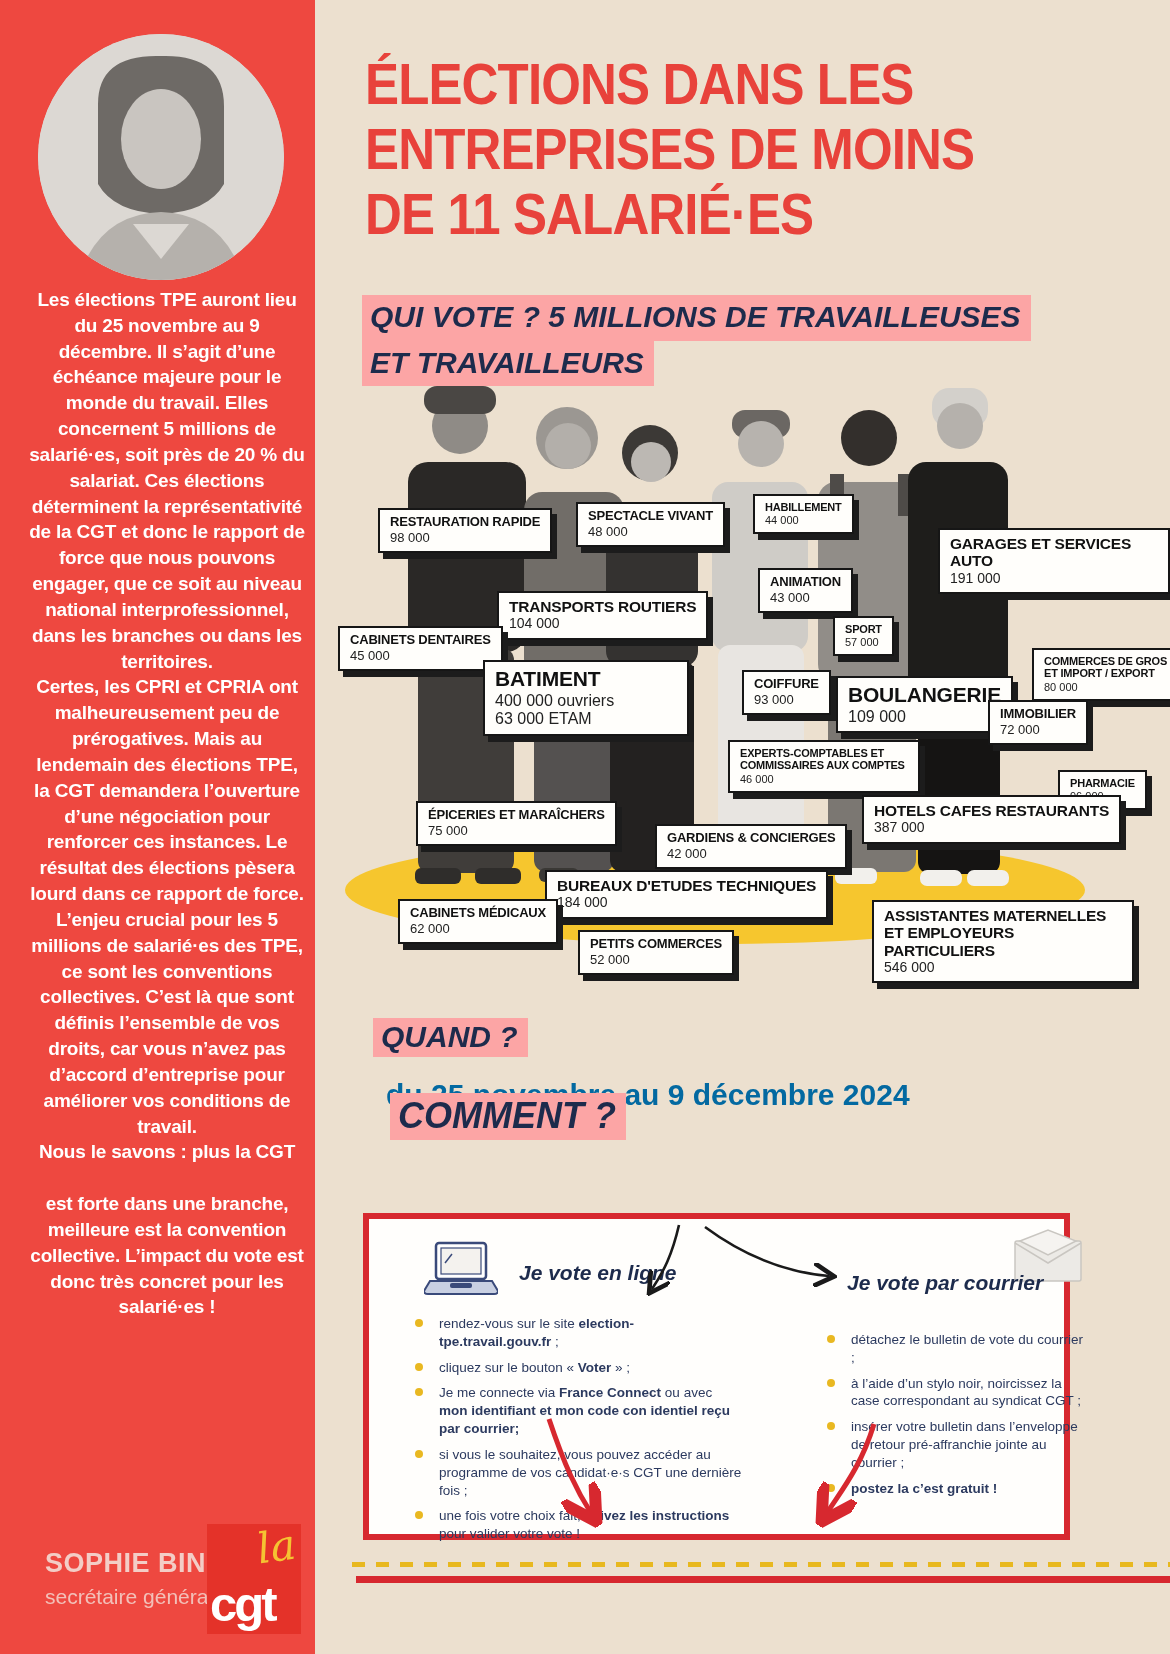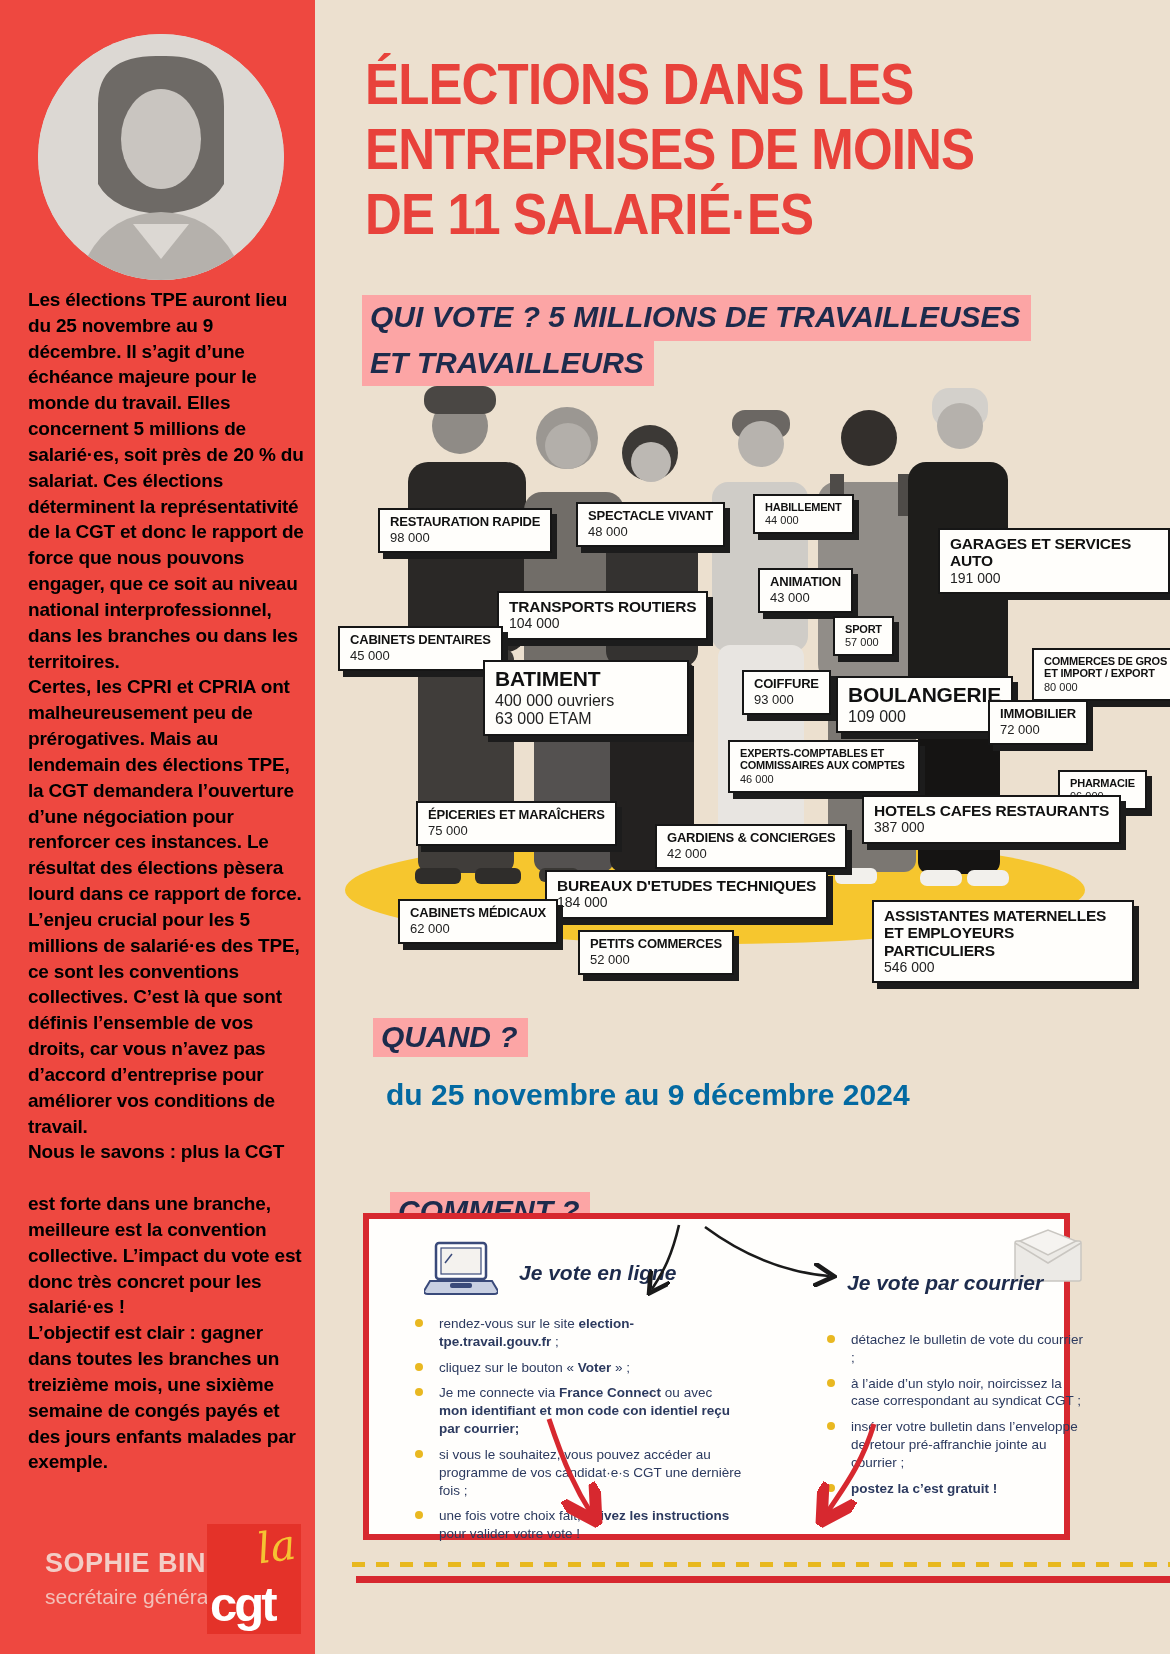--- a/index.html
+++ b/index.html
@@ -2,22 +2,22 @@
 <html><head>
 <meta charset="utf-8">
 <style>
   html,body{margin:0;padding:0;background:#555;}
   #poster{position:relative;width:1170px;height:1654px;background:#ece0cf;overflow:hidden;
           font-family:"Liberation Sans",sans-serif;margin:0 auto;}
   
   #sidebar{position:absolute;left:0;top:0;width:315px;height:1654px;background:#ee4840;}
   #portrait{position:absolute;left:38px;top:34px;width:246px;height:246px;border-radius:50%;
             background:#dcd8d3;overflow:hidden;}
-  #sidebar-text{position:absolute;left:28px;top:287px;width:278px;color:#000000;
-                font-size:19px;font-weight:bold;line-height:1.36;letter-spacing:-0.2px;}
+  #sidebar-text{position:absolute;left:28px;top:287px;width:278px;color:#ffffff;
+                font-size:19px;font-weight:bold;line-height:1.36;letter-spacing:-0.2px;text-align:center;}
   #sidebar-text p{margin:0;}
   #sidebar-text p.gap{margin-top:26px;}
   #signature{position:absolute;left:45px;top:1548px;color:#f3cdc6;}
   #sig-name{font-size:27px;font-weight:bold;letter-spacing:0.5px;}
   #sig-role{font-size:21px;margin-top:6px;opacity:0.9;}
   #cgt-logo{position:absolute;left:207px;top:1524px;width:94px;height:110px;background:#e43229;}
   #logo-la{position:absolute;right:6px;top:-2px;color:#f5c332;font-family:"DejaVu Serif",serif;
            font-style:italic;font-size:42px;transform:rotate(-8deg);}
   #logo-cgt{position:absolute;left:3px;bottom:2px;color:#fff;font-weight:bold;font-size:49px;
             letter-spacing:-3px;}
@@ -35,21 +35,21 @@
           padding:5px 10px 6px;z-index:5;color:#111;}
   .sector .name{font-weight:bold;letter-spacing:-0.2px;line-height:1.12;}
   .sector .val{margin-top:1px;color:#222;line-height:1.1;}
   .s-r .name{font-size:13px;} .s-r .val{font-size:13px;}
   .s-s .name{font-size:11px;} .s-s .val{font-size:11px;}
   .s-m .name{font-size:15.5px;} .s-m .val{font-size:14px;}
   .s-l .name{font-size:21px;} .s-l .val{font-size:16px;}
   
   #quand-label{position:absolute;left:373px;top:1018px;font-size:30px;}
   #quand-date{position:absolute;left:386px;top:1078px;color:#0369a1;font-weight:bold;font-size:30px;}
-  #comment-label{position:absolute;left:362px;top:1192px;font-size:30px;padding-left:28px;}
+  #comment-label{position:absolute;left:362px;top:1093px;font-size:36px;padding-left:28px;}
   
   #howbox{position:absolute;left:363px;top:1213px;width:695px;height:315px;background:#fffefc;
           border:6px solid #d7282f;z-index:2;}
   .col-title{position:absolute;color:#1d2b4c;font-weight:bold;font-size:21px;font-style:italic;}
   .blist{position:absolute;margin:4px;padding:0;list-style:none;color:#2c3a5f;font-size:13.5px;line-height:1.32;}
   .blist li{position:relative;padding-left:26px;margin-bottom:8px;}
   .blist li::before{content:"";position:absolute;left:2px;top:4px;width:8px;height:8px;border-radius:50%;
                     background:#e9b821;}
   svg.overlay{position:absolute;left:0;top:0;pointer-events:none;}
   
@@ -74,21 +74,20 @@
         <ellipse cx="123" cy="105" rx="40" ry="50" fill="#c9c5c0"></ellipse>
         <path d="M40 246 Q60 180 123 178 Q186 180 206 246 Z" fill="#b5b1ac"></path>
         <path d="M95 190 L123 225 L151 190" fill="#dcd8d3"></path>
       </svg>
     </div>
     <div id="sidebar-text">
       <p>Les élections TPE auront lieu du 25 novembre au 9 décembre. Il s’agit d’une échéance majeure pour le monde du travail. Elles concernent 5 millions de salarié·es, soit près de 20 % du salariat. Ces élections déterminent la représentativité de la CGT et donc le rapport de force que nous pouvons engager, que ce soit au niveau national interprofessionnel, dans les branches ou dans les territoires.</p>
       <p>Certes, les CPRI et CPRIA ont malheureusement peu de prérogatives. Mais au lendemain des élections TPE, la CGT demandera l’ouverture d’une négociation pour renforcer ces instances. Le résultat des élections pèsera lourd dans ce rapport de force. L’enjeu crucial pour les 5 millions de salarié·es des TPE, ce sont les conventions collectives. C’est là que sont définis l’ensemble de vos droits, car vous n’avez pas d’accord d’entreprise pour améliorer vos conditions de travail.</p>
       <p>Nous le savons : plus la CGT</p>
       <p class="gap">est forte dans une branche, meilleure est la convention collective. L’impact du vote est donc très concret pour les salarié·es !</p>
-      <p>L’objectif est clair : gagner dans toutes les branches un treizième mois, une sixième semaine de congés payés et des jours enfants malades par exemple.</p>
     </div>
     <div id="signature">
       <div id="sig-name">SOPHIE BINET,</div>
       <div id="sig-role">secrétaire générale</div>
     </div>
     <div id="cgt-logo">
       <div id="logo-la">la</div>
       <div id="logo-cgt">cgt</div>
     </div>
   </div>

